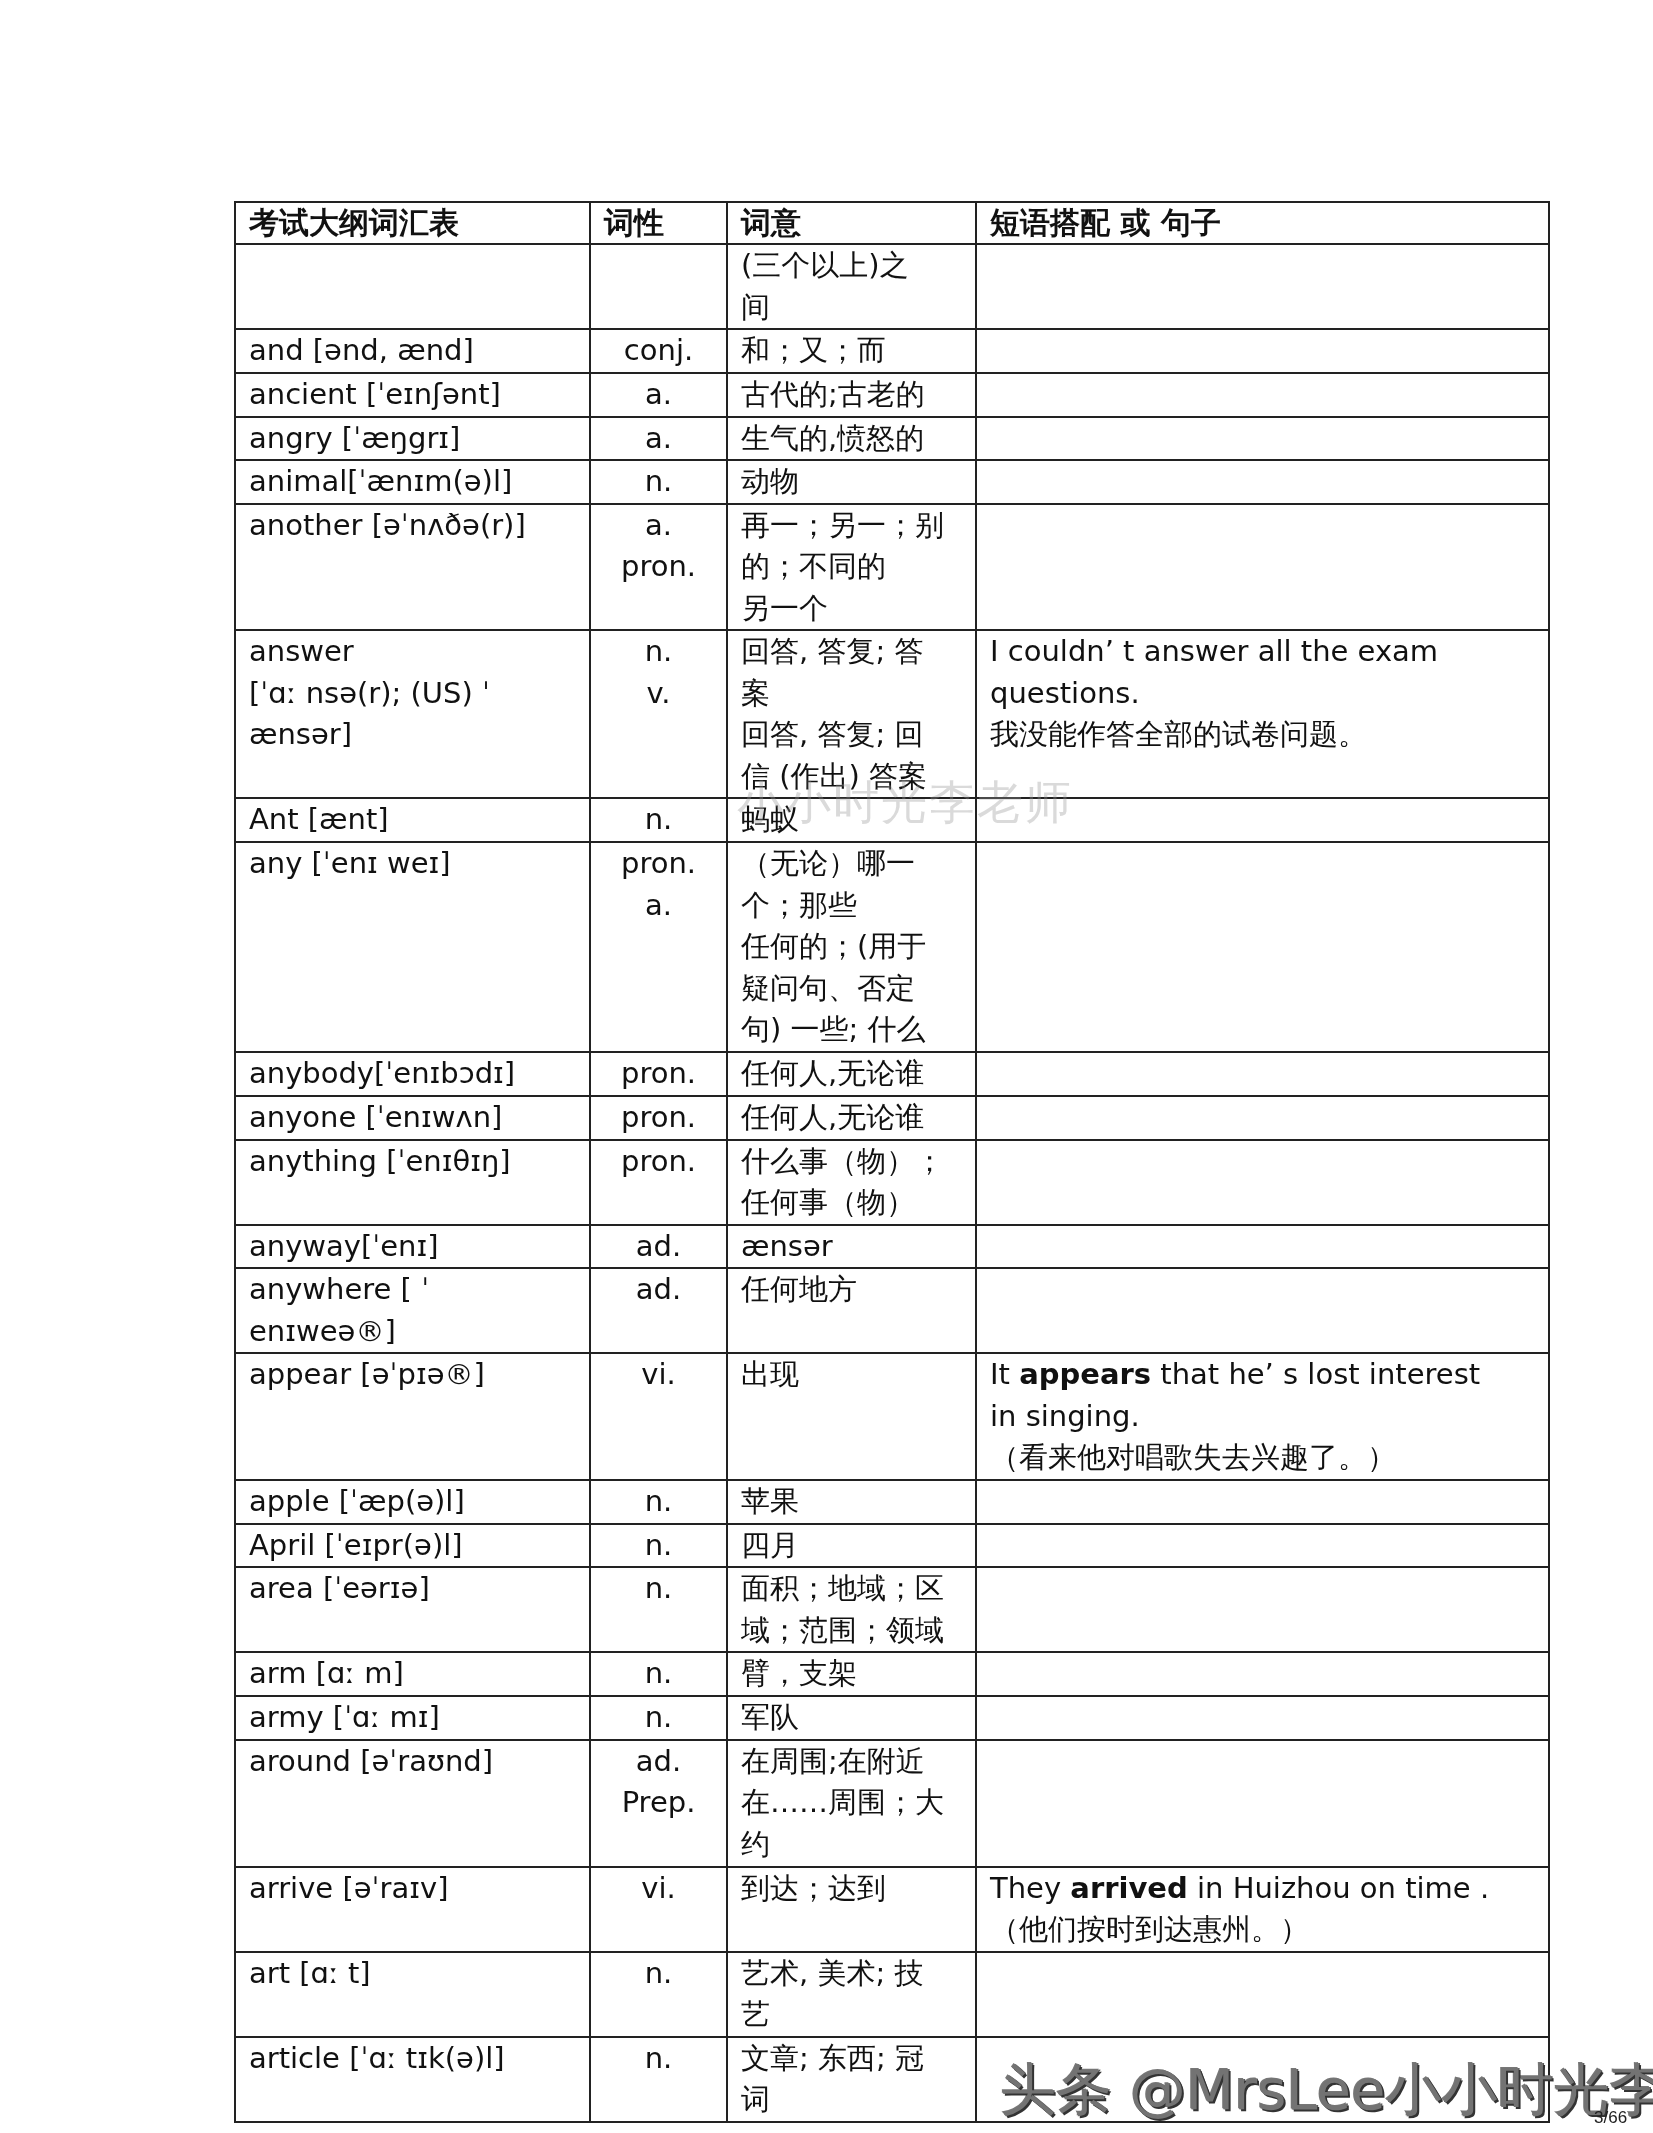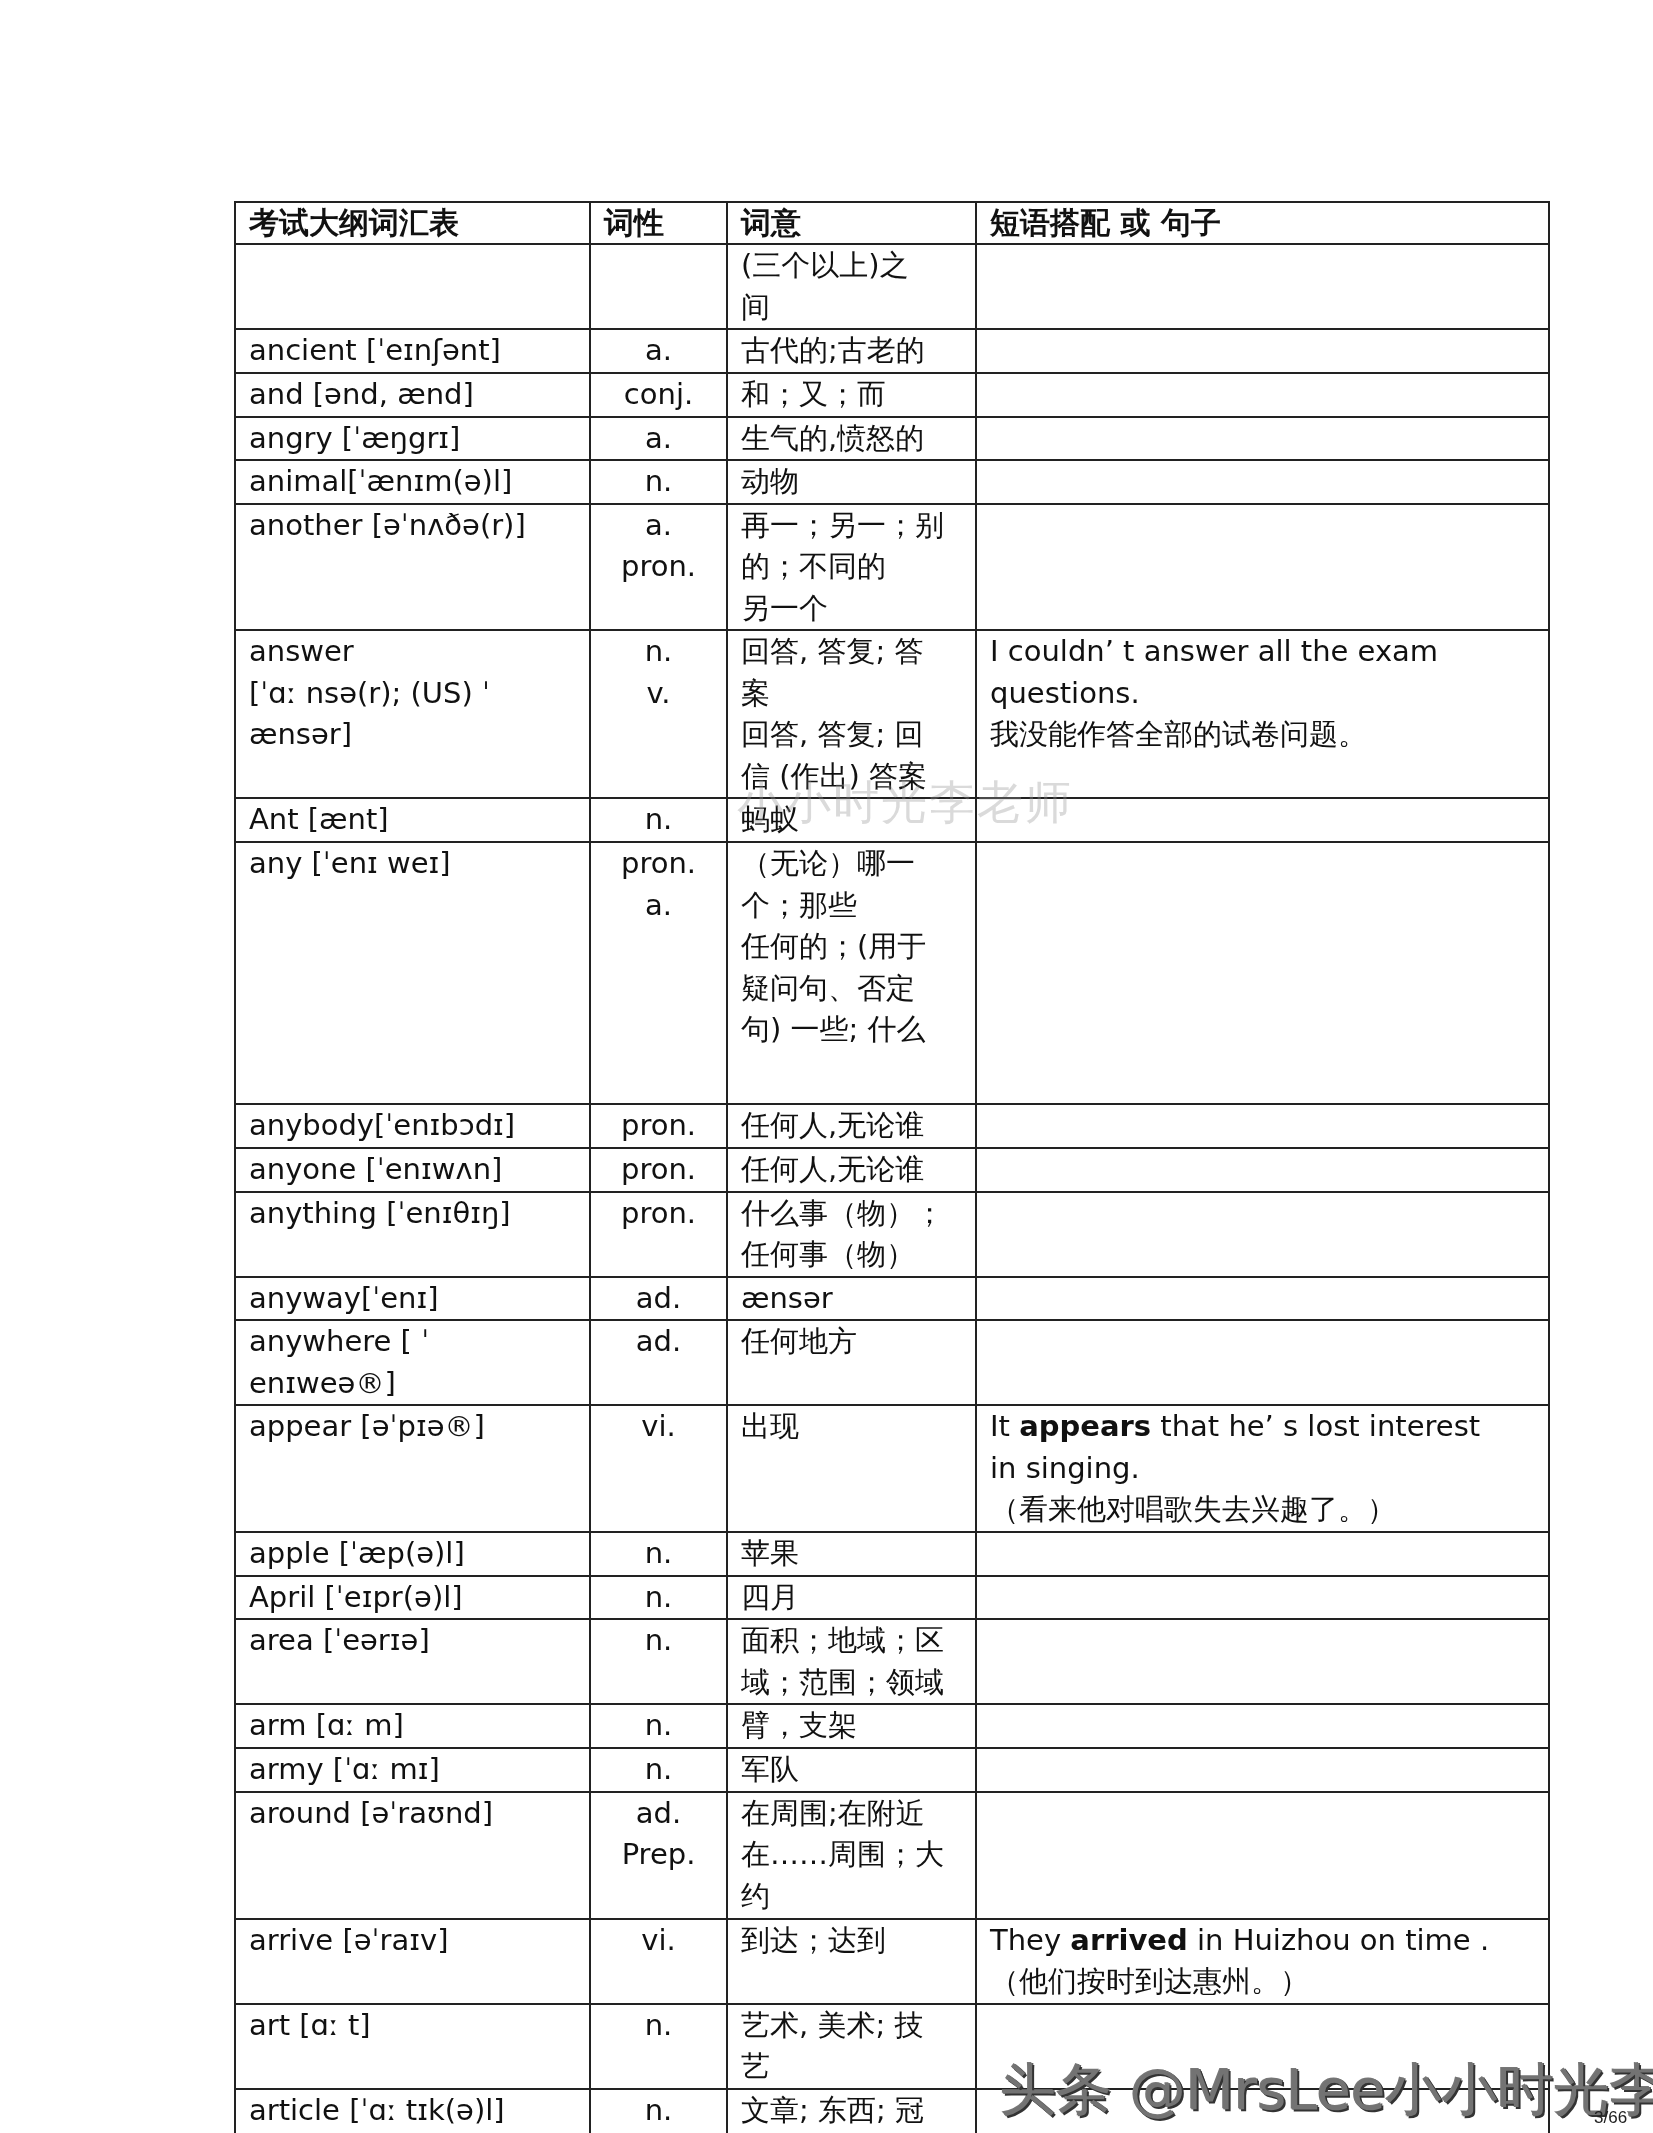--- a/index.html
+++ b/index.html
@@ -69,30 +69,30 @@
     </tr>
   </thead>
   <tbody id="table-body">
       <tr style="height: 85px;">
         <td class="word"></td>
         <td class="pos"></td>
         <td class="meaning">(三个以上)之
 间</td>
         <td class="example"><span></span><b></b><span></span></td>
       </tr>
+      <tr style="height: 43px;">
+        <td class="word">and [ənd, ænd]</td>
+        <td class="pos">conj.</td>
+        <td class="meaning">和；又；而</td>
+        <td class="example"><span></span><b></b><span></span></td>
+      </tr>
       <tr style="height: 44px;">
         <td class="word">ancient [ˈeɪnʃənt]</td>
         <td class="pos">a.</td>
         <td class="meaning">古代的;古老的</td>
-        <td class="example"><span></span><b></b><span></span></td>
-      </tr>
-      <tr style="height: 43px;">
-        <td class="word">and [ənd, ænd]</td>
-        <td class="pos">conj.</td>
-        <td class="meaning">和；又；而</td>
         <td class="example"><span></span><b></b><span></span></td>
       </tr>
       <tr style="height: 43px; padding-left: 44px;">
         <td class="word">angry [ˈæŋgrɪ]</td>
         <td class="pos">a.</td>
         <td class="meaning">生气的,愤怒的</td>
         <td class="example"><span></span><b></b><span></span></td>
       </tr>
       <tr style="height: 43px;">
         <td class="word">animal[ˈænɪm(ə)l]</td>
@@ -122,21 +122,21 @@
         <td class="example"><span>I couldn’ t answer all the exam
 questions.
 我没能作答全部的试卷问题。</span><b></b><span></span></td>
       </tr>
       <tr style="height: 44px;">
         <td class="word">Ant [ænt]</td>
         <td class="pos">n.</td>
         <td class="meaning">蚂蚁</td>
         <td class="example"><span></span><b></b><span></span></td>
       </tr>
-      <tr style="height: 262px;">
+      <tr style="height: 210px;">
         <td class="word">any [ˈenɪ weɪ]</td>
         <td class="pos">pron.
 a.</td>
         <td class="meaning">（无论）哪一
 个；那些
 任何的；(用于
 疑问句、否定
 句) 一些; 什么</td>
         <td class="example"><span></span><b></b><span></span></td>
       </tr>

